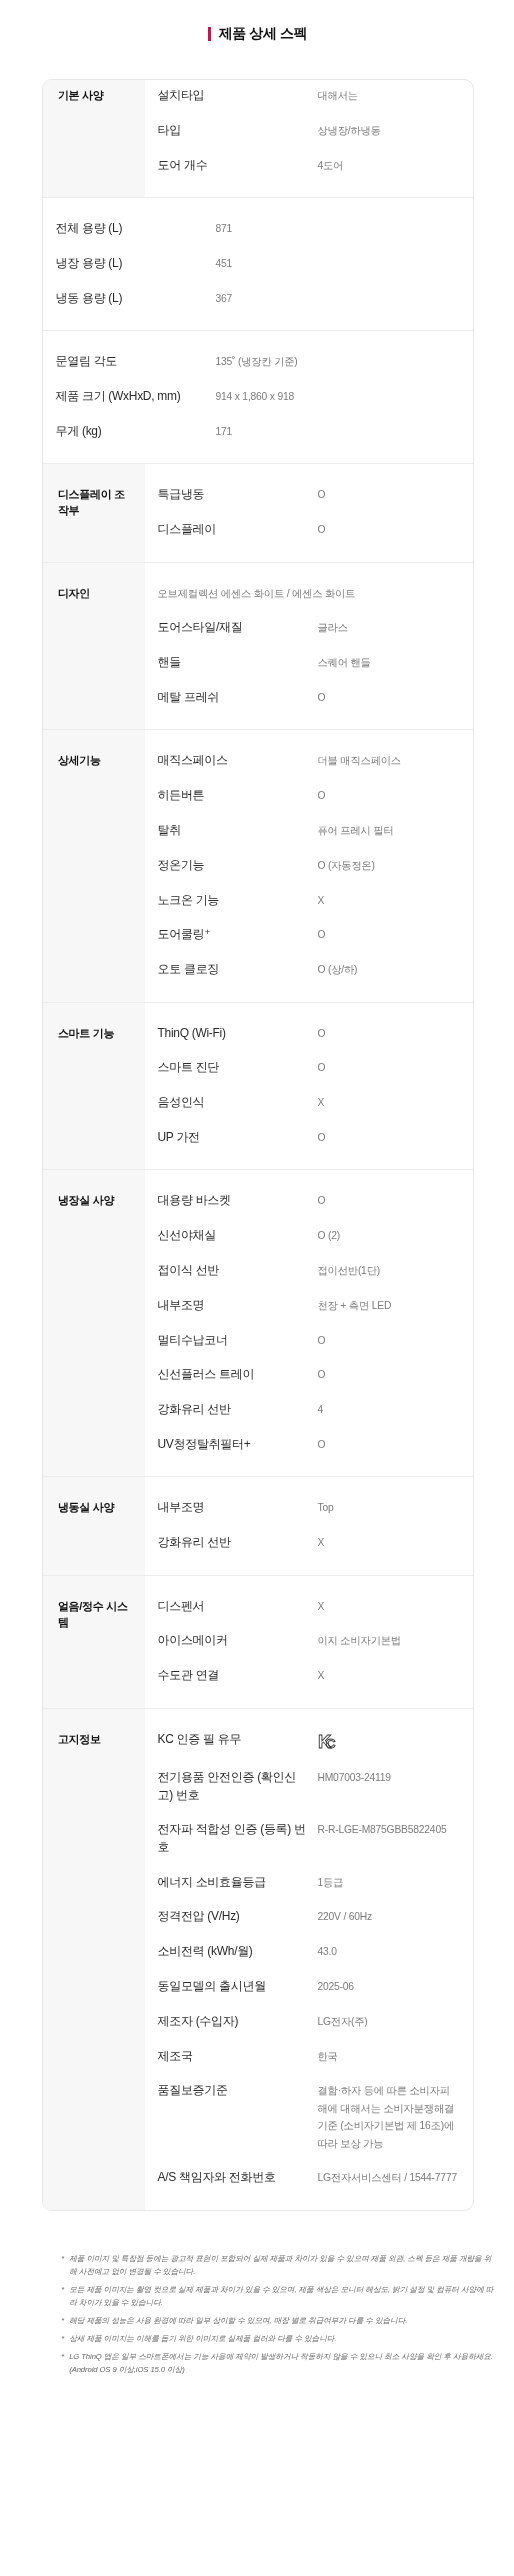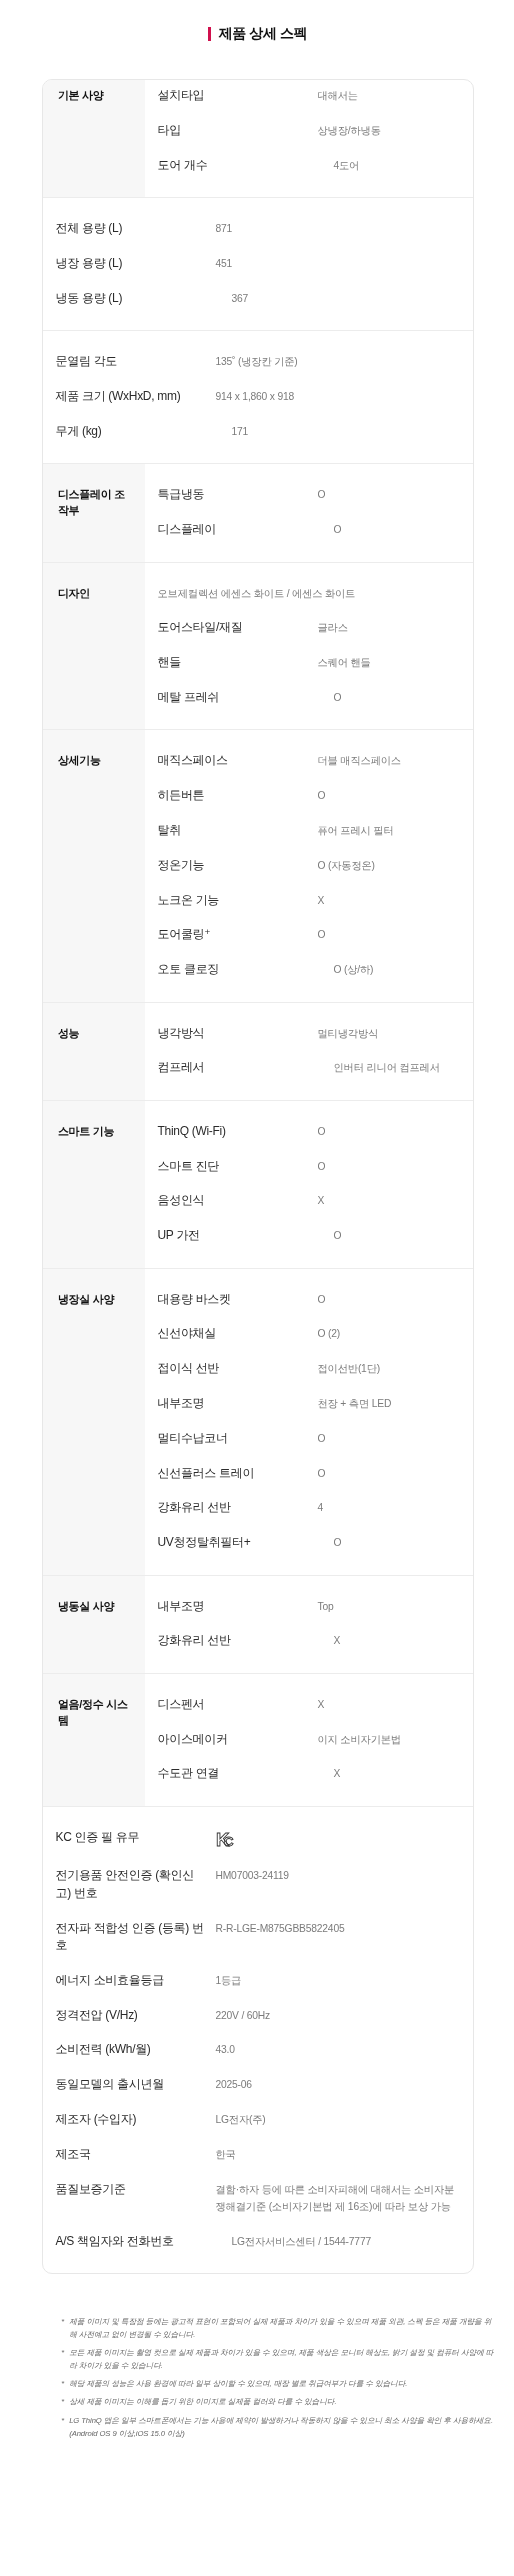--- a/index.html
+++ b/index.html
@@ -34,21 +34,21 @@
     letter-spacing:-0.3px;color:#111;
   }
   .sec-body{
     flex:1;box-sizing:border-box;
     padding:22px 15.4px 23px 13px;
   }
   .section:first-child .sec-title,
   .section:first-child .sec-body{padding-top:7.7px;}
 
   .row{display:flex;margin-bottom:17.4px;}
-  .row:last-child{margin-bottom:0;gap:16px;}
+  .row:last-child{margin-bottom:0;}
   .row-label{
     flex:0 0 160px;width:160px;box-sizing:border-box;padding-right:11.6px;
     font-size:12px;font-weight:500;color:#2b2b2b;
     line-height:17.4px;letter-spacing:-0.3px;
   }
   .row-value{
     flex:1;font-size:10.3px;color:#7b7b7b;
     line-height:17.4px;letter-spacing:-0.2px;
     overflow-wrap:anywhere;
   }
@@ -204,34 +204,20 @@
     <div class="row-value">O</div>
   </div>
 
   <div class="row">
     <div class="row-label">오토 클로징</div>
     <div class="row-value">O (상/하)</div>
   </div>
 </div>
   </div>
 
-  <div class="section">
-    <div class="sec-title">성능</div>
-    <div class="sec-body">
-  <div class="row">
-    <div class="row-label">냉각방식</div>
-    <div class="row-value">멀티냉각방식</div>
-  </div>
-
-  <div class="row">
-    <div class="row-label">컴프레서</div>
-    <div class="row-value">인버터 리니어 컴프레서</div>
-  </div>
-</div>
-  </div>
 
   <div class="section">
     <div class="sec-title">스마트 기능</div>
     <div class="sec-body">
   <div class="row">
     <div class="row-label">ThinQ (Wi-Fi)</div>
     <div class="row-value">O</div>
   </div>
 
   <div class="row">
@@ -325,20 +311,21 @@
   </div>
 
   <div class="row">
     <div class="row-label">수도관 연결</div>
     <div class="row-value">X</div>
   </div>
 </div>
   </div>
 
   <div class="section">
+    <div class="sec-title">고지정보</div>
     <div class="sec-body">
   <div class="row">
     <div class="row-label">KC 인증 필 유무</div>
     <div class="row-value">
   <svg class="kc-icon" width="19.3" height="20.6" viewBox="0 0 30 32" aria-hidden="true" style="font-size:16px">
     <text x="0" y="26" font-family="Liberation Sans, DejaVu Sans, sans-serif" font-size="29" font-weight="bold" fill="none" stroke="#333" stroke-width="1.4">K</text>
     <text x="12" y="26" font-family="Liberation Sans, DejaVu Sans, sans-serif" font-size="21" font-weight="bold" fill="none" stroke="#333" stroke-width="1.3">C</text>
   </svg>
 </div>
   </div>

